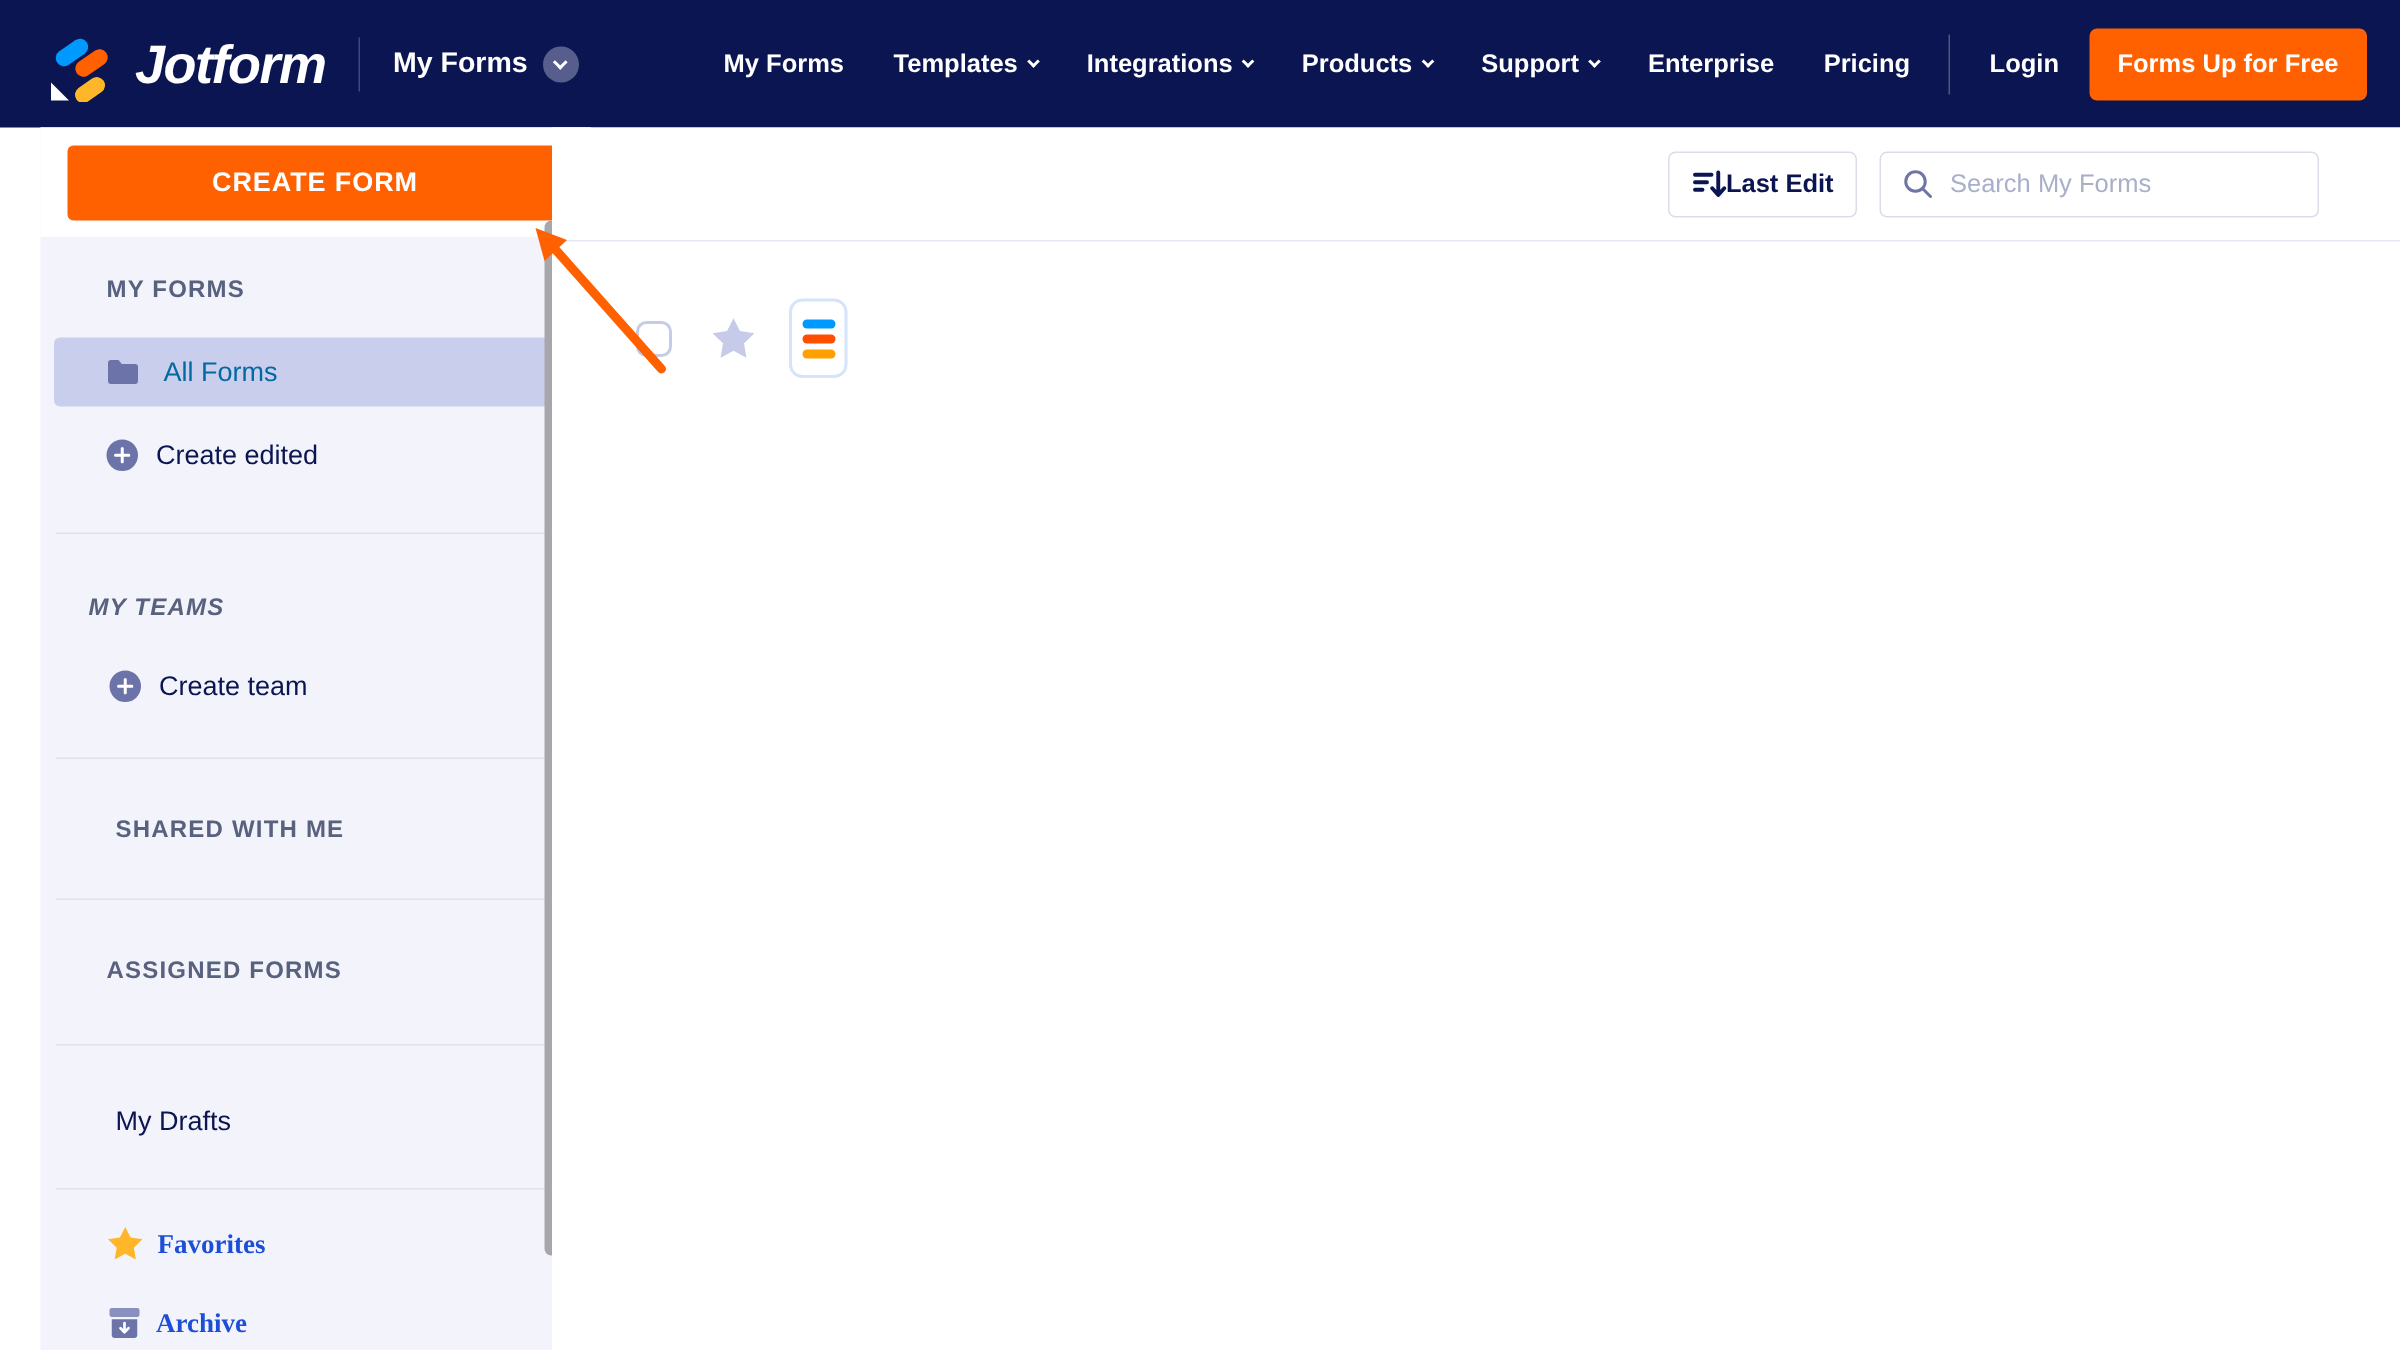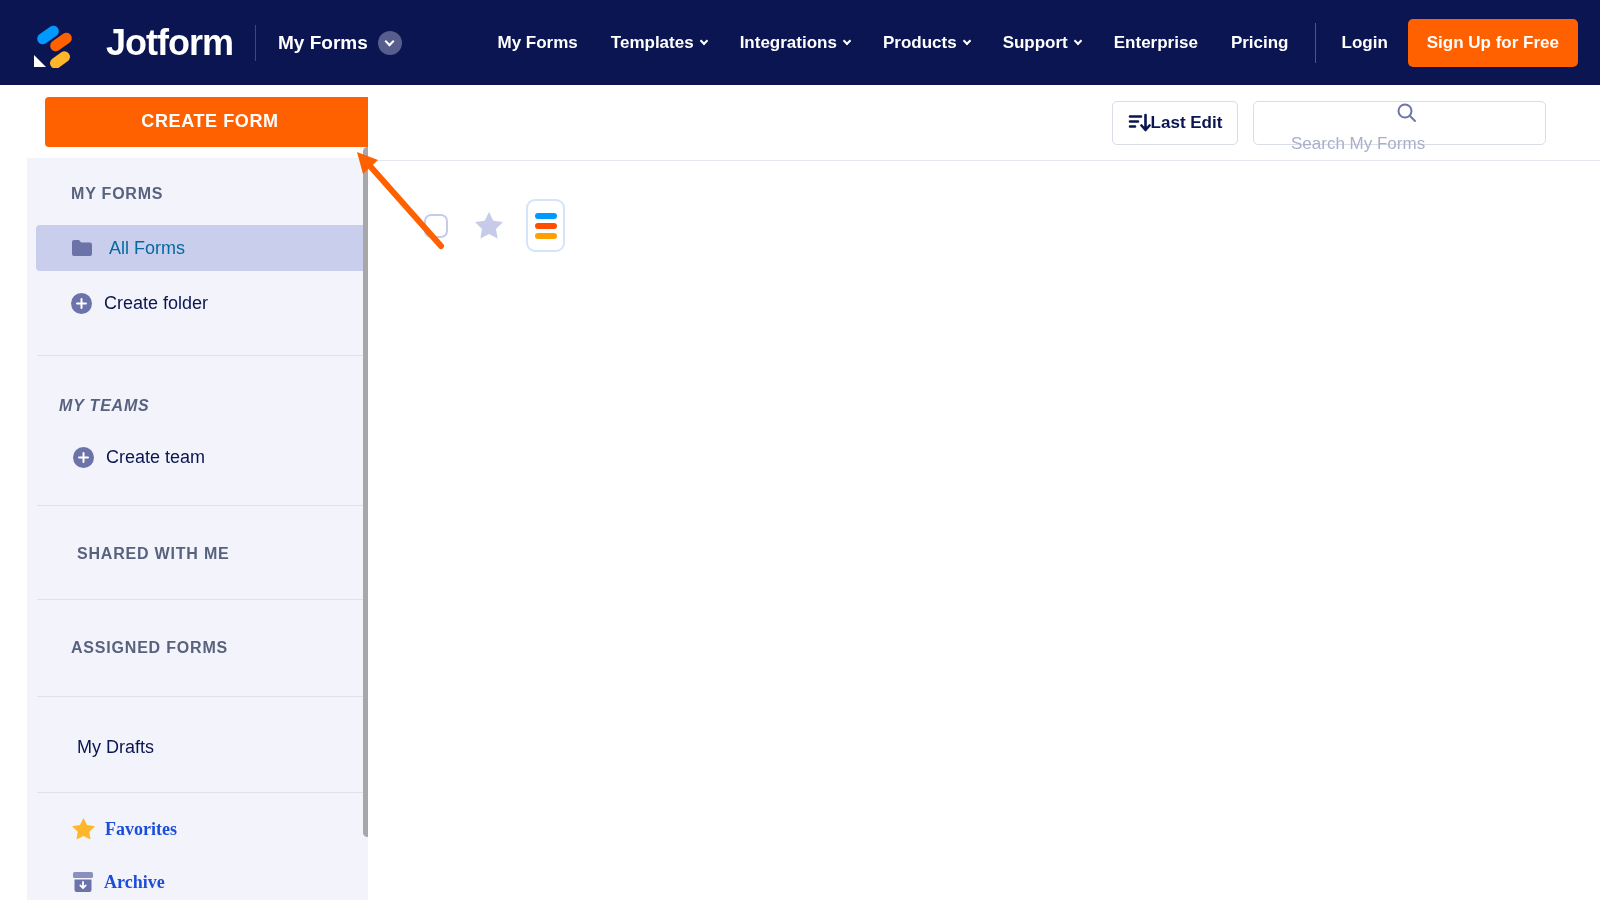--- a/index.html
+++ b/index.html
@@ -1,21 +1,21 @@
 <!DOCTYPE html>
 <html><head>
 <meta charset="utf-8">
 <style>
   * { margin:0; padding:0; box-sizing:border-box; }
   html,body { width:1600px; height:900px; overflow:hidden; background:#fff;
     font-family:"Liberation Sans","DejaVu Sans",sans-serif; }
 
   
   .navbar { height:85px; background:#0A1551; display:flex; align-items:center; padding:0 22px 0 30px; }
-  .logo-group { display:flex; align-items:center; gap:28px; cursor:pointer; }
+  .logo-group { display:flex; align-items:center; gap:12px; cursor:pointer;font-style:italic; }
   .brand { color:#fff; font-size:36px; font-weight:800; letter-spacing:-1px; }
   .nav-vdiv { width:1px; height:36px; background:rgba(255,255,255,0.22); margin:0 22px; }
   .workspace { display:flex; align-items:center; gap:10px; cursor:pointer; }
   .workspace-label { color:#fff; font-size:19px; font-weight:700; }
   .ws-badge { width:24px; height:24px; border-radius:50%; background:#575E8E; display:flex; align-items:center; justify-content:center; }
   .chev { display:inline-block; width:7px; height:7px; border-right:2px solid #fff; border-bottom:2px solid #fff; transform:rotate(45deg); }
   .ws-badge .chev { margin-top:-3px; }
   .nav-links { margin-left:auto; display:flex; align-items:center; gap:33px; }
   .nav-item { display:flex; align-items:center; gap:7px; color:#fff; font-size:17px; font-weight:600; cursor:pointer; white-space:nowrap; }
   .nav-item .chev { width:6px; height:6px; margin-top:-4px; }
@@ -45,21 +45,21 @@
 
   .scroll-thumb { position:absolute; left:363px; top:62px; width:9px; height:690px; background:#A6A6AB; border-radius:5px; cursor:pointer; }
 
   .main { position:absolute; left:368px; top:0; right:0; height:815px; background:#fff; }
   .main-header { height:76px; border-bottom:1px solid #E4E7F3; display:flex; align-items:center; justify-content:flex-end;
     gap:15px; padding-right:54px; }
   .sort-btn { width:126px; height:44px; background:#fff; border:1px solid #D9DDEA; border-radius:5px;
     display:flex; align-items:center; justify-content:center; gap:0; cursor:pointer; font-family:inherit; }
   .sort-btn .label { font-size:17px; font-weight:700; color:#0A1551; }
   .search-box { width:293px; height:44px; border:1px solid #D9DDEA; border-radius:5px; display:flex; align-items:center;
-    gap:11px; padding-left:14px; background:#fff;flex-direction:column; }
+    gap:11px; padding-left:14px; background:#fff; }
   .search-box input { border:none; outline:none; flex:1; font-size:17px; color:#0A1551; font-family:inherit; background:transparent; padding-right:10px; }
   .search-box input::placeholder { color:#A9AFC9; }
 
   .form-row { display:flex; align-items:center; margin-top:38px; padding-left:56px; }
   .row-checkbox { width:24px; height:24px; border:2px solid #C6CCE8; border-radius:7px; background:#fff; cursor:pointer; margin-right:27px; }
   .row-star { margin-right:23px; cursor:pointer; display:flex; }
   .form-thumb { width:39px; height:53px; background:#fff; border:2px solid #D5E4FB; border-radius:9px;
     display:flex; flex-direction:column; align-items:center; justify-content:center; gap:4px; margin-right:21px; cursor:pointer; }
   .form-thumb .bar { width:22px; height:6px; border-radius:3px; }
   .form-title { font-size:21px; font-weight:700; color:#0A1551; margin-bottom:6px; cursor:pointer; }
@@ -112,21 +112,21 @@
     </div>
     <div class="nav-item">
       <span>Enterprise</span>
     </div>
     <div class="nav-item">
       <span>Pricing</span>
     </div>
   </div>
   <div class="nav-vdiv2"></div>
   <span class="login">Login</span>
-  <button class="signup-btn">Sign Up for Free</button>
+  <button class="signup-btn">Forms Up for Free</button>
 </div>
 
 <div class="app">
 
   <div class="sidebar">
     <div class="sidebar-top">
       <button class="create-form-btn">CREATE FORM</button>
     </div>
 
     <div class="side-header" style="margin-top:27px;">MY FORMS</div>
@@ -139,21 +139,21 @@
       </span>
       <span class="label">All Forms</span>
     </div>
 
     <div class="side-action">
       <span class="plus-circle">
         <svg width="11" height="11" viewBox="0 0 11 11">
             <path d="M5.5 1 v9 M1 5.5 h9" stroke="#fff" stroke-width="2" stroke-linecap="round"></path>
           </svg>
       </span>
-      <span class="label">Create folder</span>
+      <span class="label">Create edited</span>
     </div>
 
     <div class="side-divider" style="margin-top:34px;"></div>
 
     <div class="side-header" style="margin-top:41px; padding-left:32px;font-style:italic;">MY TEAMS</div>
 
     <div class="side-action" style="margin-top:22px; padding-left:46px;">
       <span class="plus-circle">
         <svg width="11" height="11" viewBox="0 0 11 11">
             <path d="M5.5 1 v9 M1 5.5 h9" stroke="#fff" stroke-width="2" stroke-linecap="round"></path>

